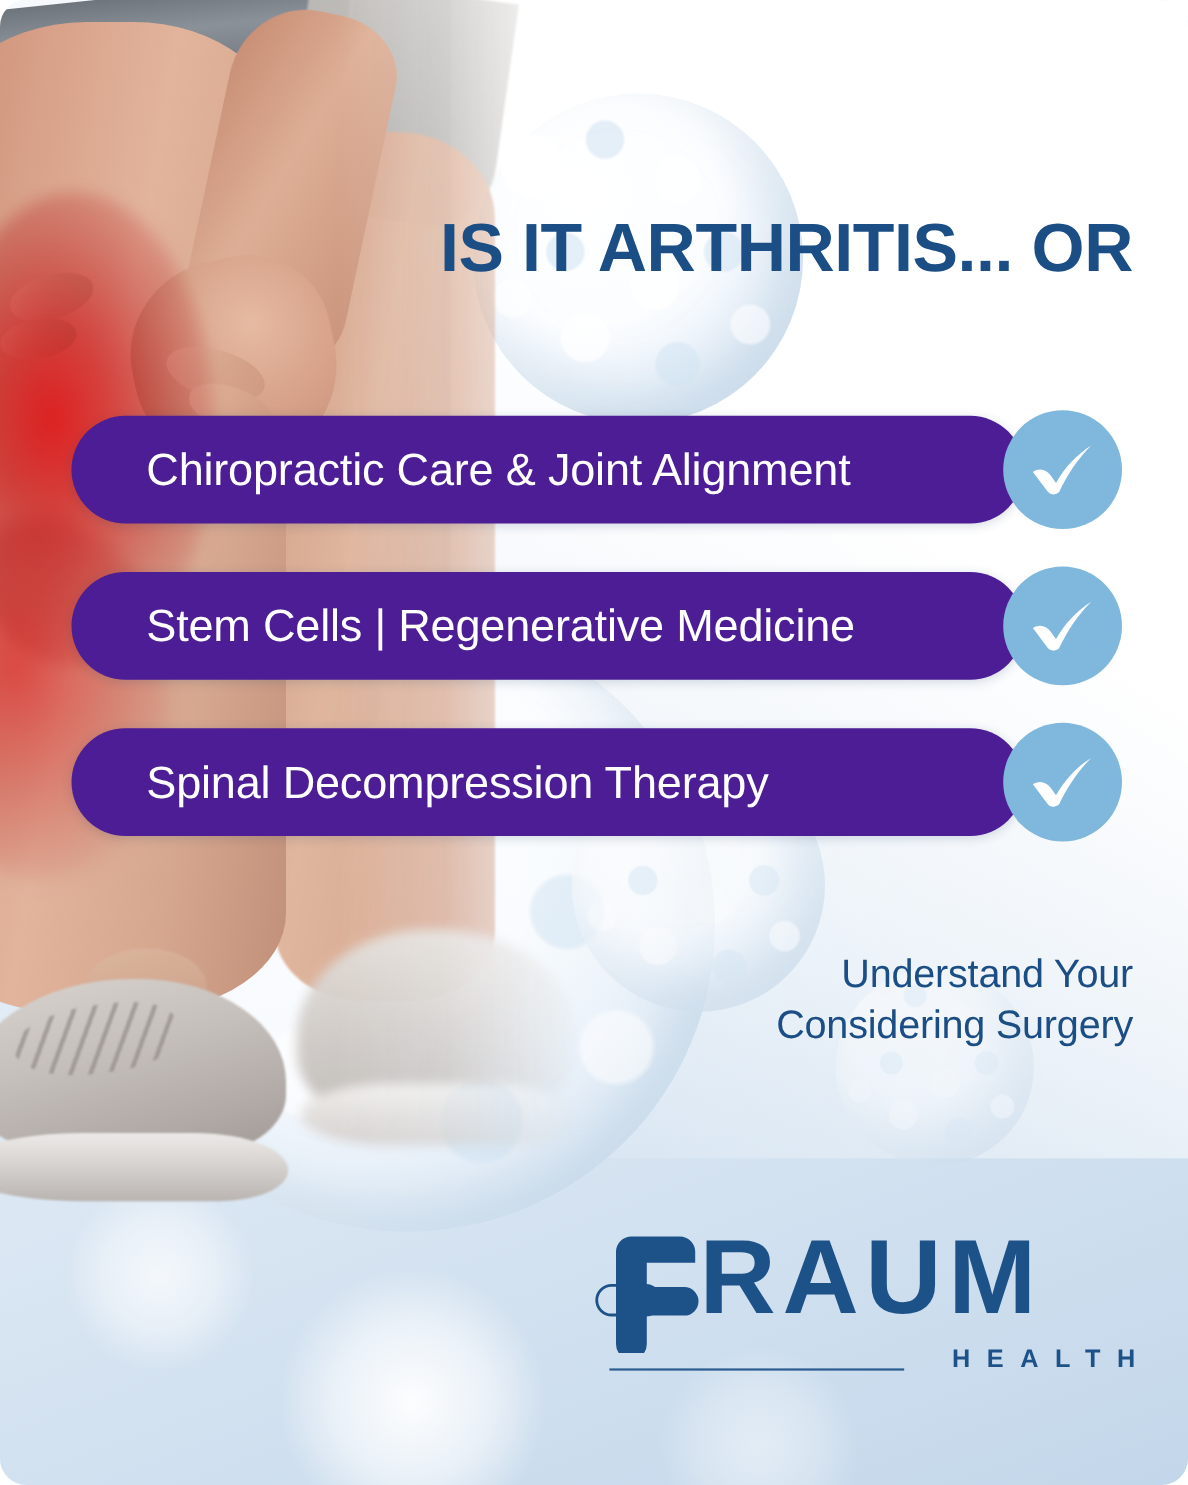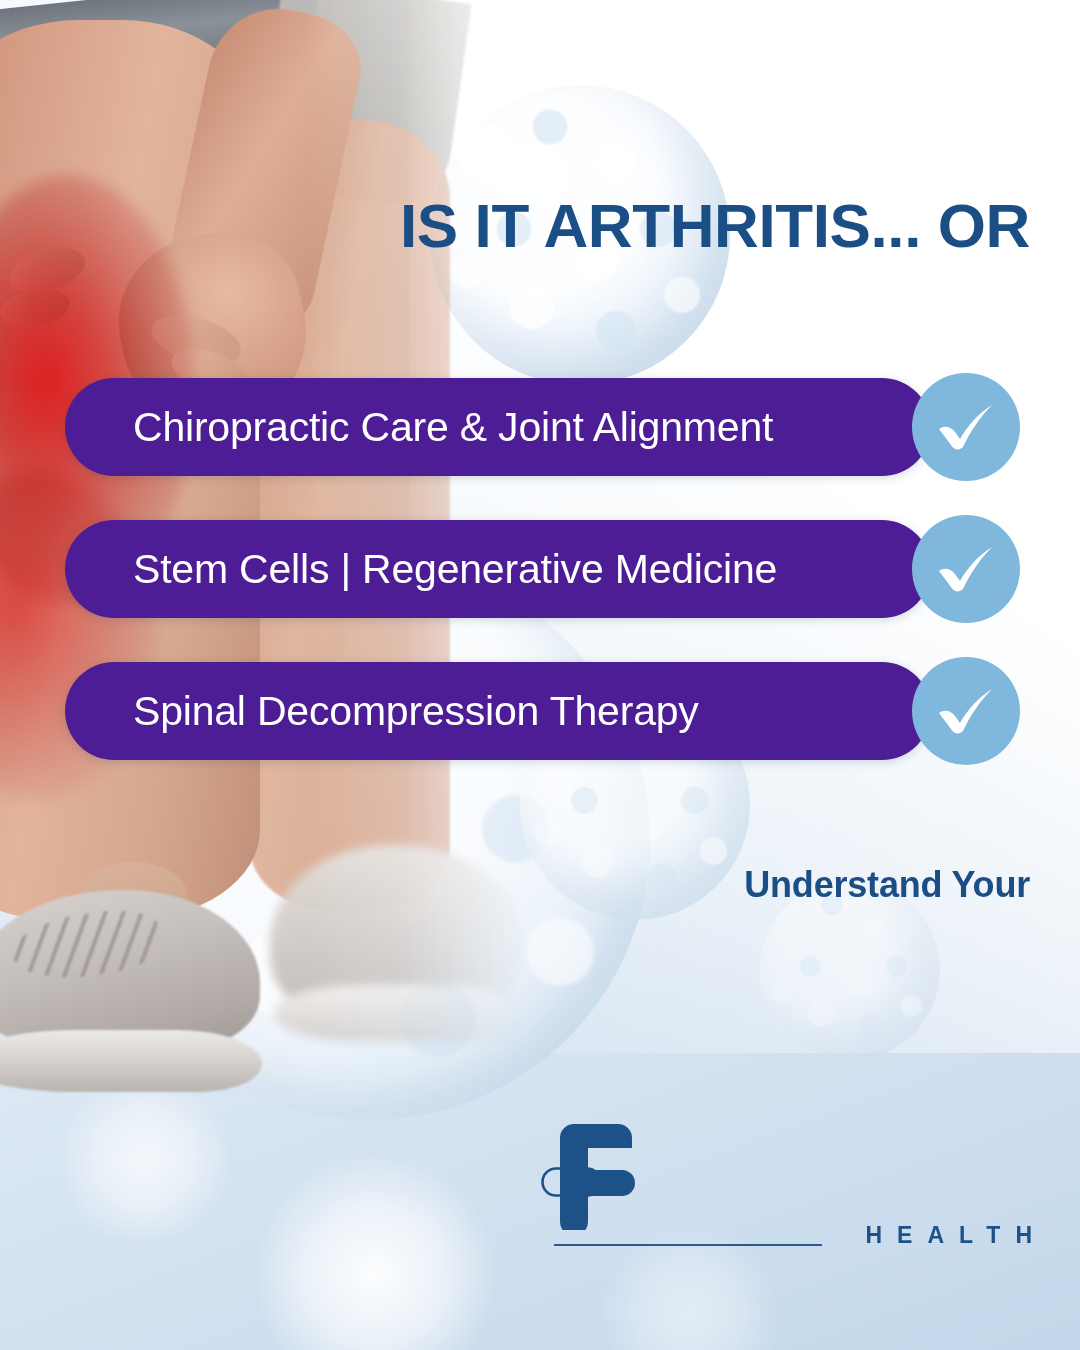--- a/index.html
+++ b/index.html
@@ -11,20 +11,21 @@
   body {
     font-family: "Liberation Sans", sans-serif;
   }
 
   .poster {
     position: relative;
     width: 1080px;
     height: 1350px;
     overflow: hidden;
     background: #eef3f8;
+    border-radius: 24px;
   }
 
   
   .bg-base {
     position: absolute;
     inset: 0;
     background:
       linear-gradient(160deg, #f7fafd 0%, #eef4fa 32%, #dce8f4 62%, #c3d7ea 100%);
   }
   .bg-white-wash {
@@ -317,21 +318,21 @@
   .check-circle svg { display: block; }
 
   
   .tagline {
     position: absolute;
     right: 50px;
     top: 862px;
     width: 430px;
     text-align: right;
     font-size: 36px;
-    font-weight: 700;
+    font-weight: 400;
     line-height: 1.30;
     color: #1b4e85;
     letter-spacing: -0.2px;
   }
   .tagline .ln { display: block; white-space: nowrap; }
 
   
   .logo {
     position: absolute;
     right: 48px;
@@ -456,27 +457,29 @@
         <svg width="62" height="52" viewBox="0 0 62 52" aria-hidden="true">
           <path d="M4 28 C10 24 16 26 20 31 L25 38 C33 24 44 12 57 4 C45 16 35 31 28 46 C24 50 19 49 16 44 Z" fill="#ffffff"></path>
         </svg>
       </div>
     </div>
 
   </div>
 
   <div class="tagline">
     <span class="ln">Understand Your</span>
+    <span class="ln">Considering Surgery</span>
   </div>
 
   <div class="logo">
     <svg class="logo-mark" width="96" height="112" viewBox="0 0 96 112" aria-hidden="true">
 
       <path d="M34 6 H78 a14 14 0 0 1 14 14 v10 H48 v22 h34 a13 13 0 0 1 0 26 H48 v26 a14 14 0 0 1 -28 0 V20 A14 14 0 0 1 34 6 Z" fill="#1d5289"></path>
 
       <rect x="2.5" y="50.5" width="58" height="27" rx="13.5" ry="13.5" fill="none" stroke="#1d5289" stroke-width="2.6"></rect>
     </svg>
 
+    <div class="logo-word">RAUM</div>
     <div class="logo-rule"></div>
     <div class="logo-sub">HEALTH</div>
   </div>
 
 </div>
 
 </body></html>

